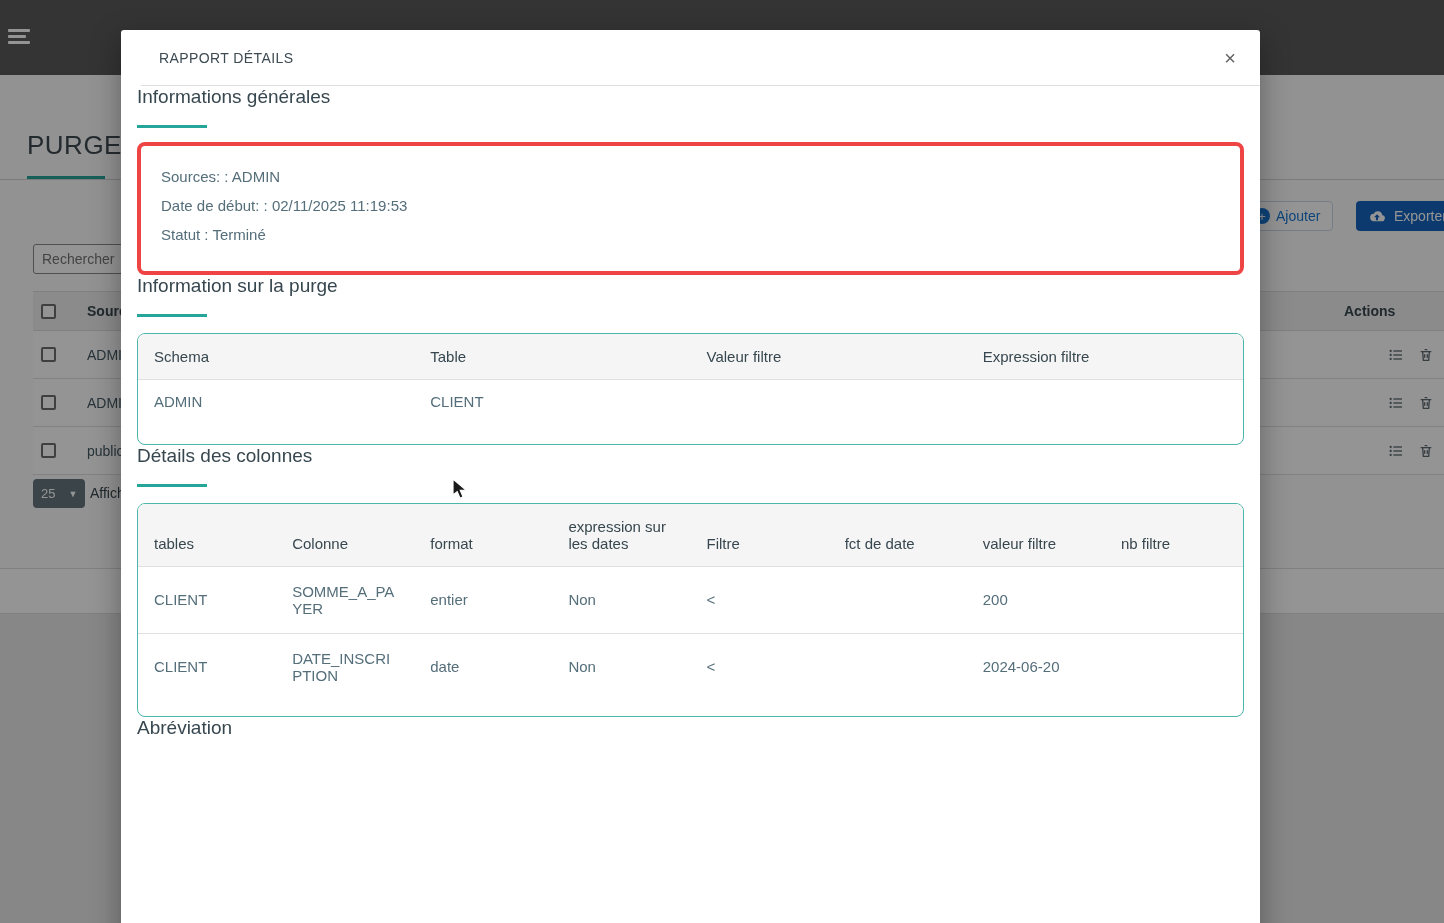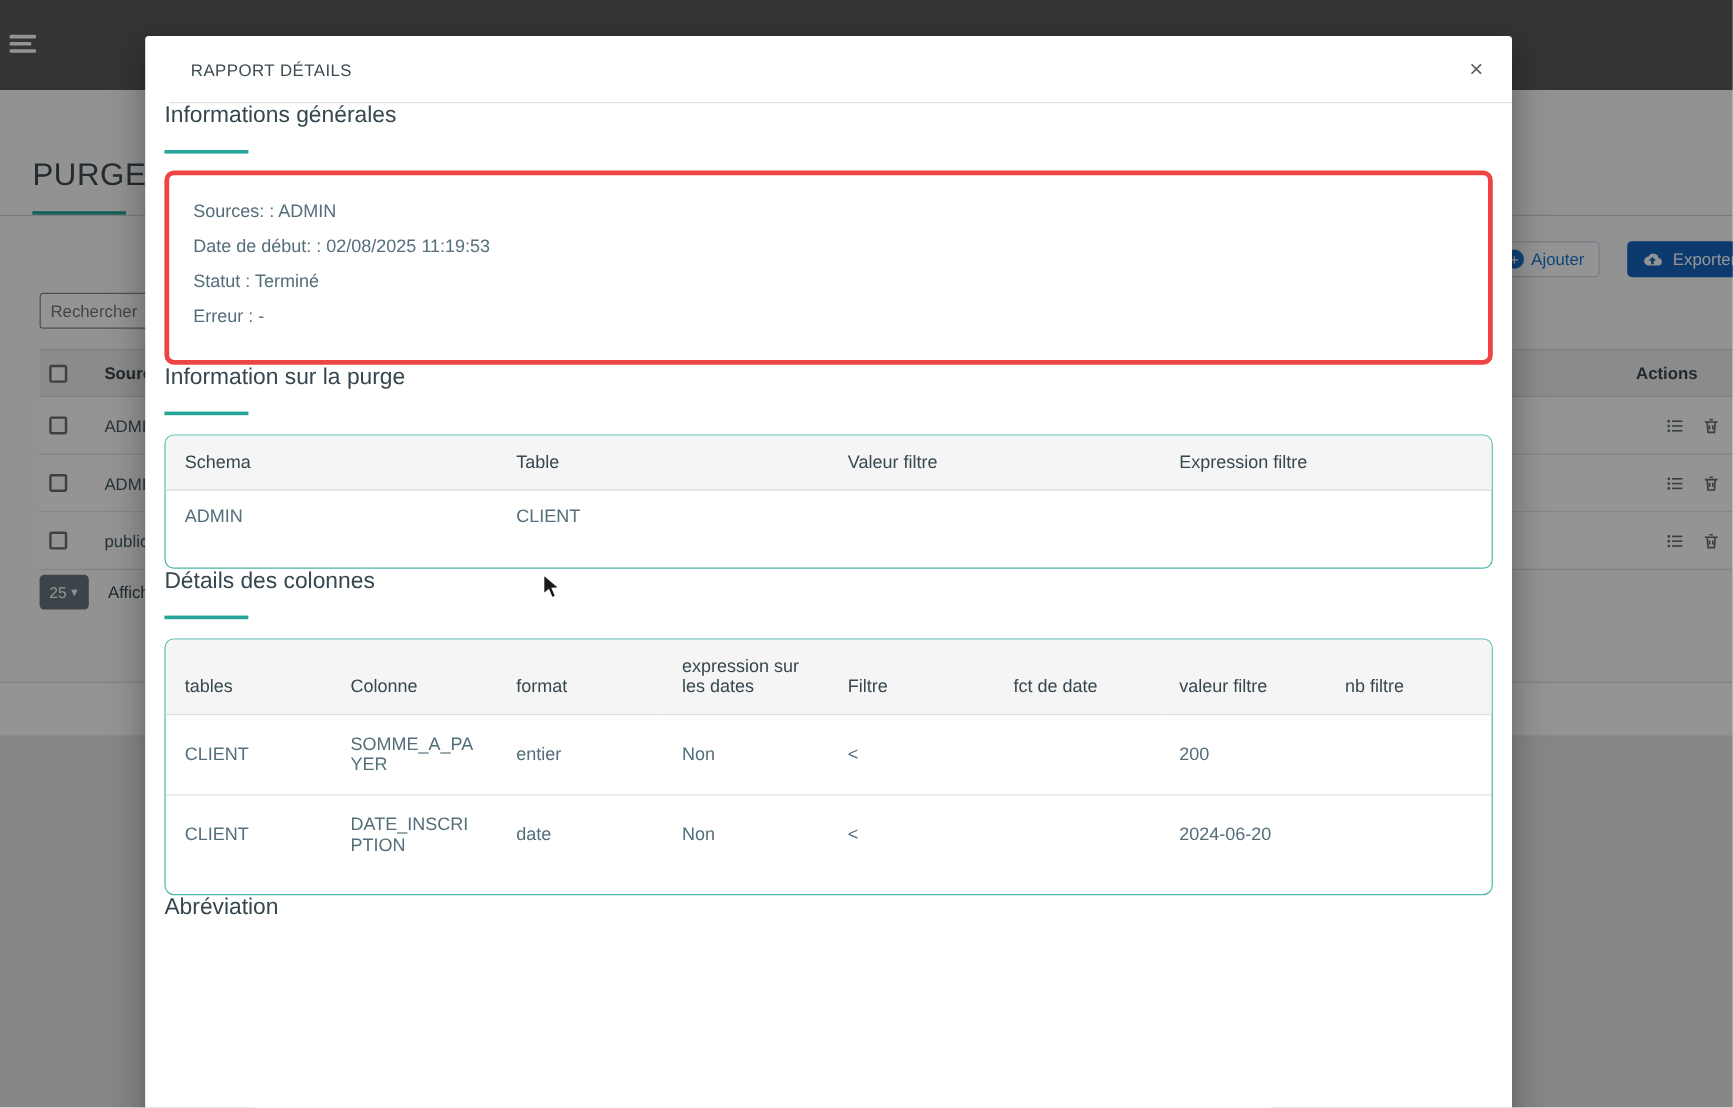--- a/index.html
+++ b/index.html
@@ -51,28 +51,28 @@
     display:flex; align-items:center; gap:8px; cursor:pointer; white-space:nowrap; overflow:hidden;
   }
 
   .bg-table { position:absolute; left:33px; top:291px; right:0; z-index:1; font-size:14px; }
   .bg-thead { display:flex; align-items:center; height:40px; background:#f0f0f0;
               border-top:1px solid #ddd; border-bottom:1px solid #ddd; font-weight:bold; color:#37474f; }
   .bg-row   { display:flex; align-items:center; height:48px; border-bottom:1px solid #e0e0e0; background:#fff; color:#455a64; }
   .col-check { width:38px; display:flex; justify-content:flex-start; padding-left:8px; }
   .col-src   { flex:1; padding-left:16px; }
   .col-act   { width:100px; display:flex; justify-content:flex-end; gap:14px; padding-right:10px; }
-  .col-act-header { width:100px; text-align:center; padding-right:10px; font-weight:bold; }
+  .col-act-header { width:100px; text-align:left; padding-right:10px; font-weight:bold; }
   .checkbox { width:15px; height:15px; border:2px solid #6d6d6d; border-radius:2px; background:#fff; display:inline-block; cursor:pointer; }
   .row-icon { cursor:pointer; display:inline-flex; }
 
   .page-size {
     position:absolute; left:33px; top:479px; height:29px; padding:0 8px;
     background:#66757f; color:#fff; font-size:13px; border-radius:4px;
-    display:flex; align-items:center; gap:2px; cursor:pointer; z-index:1;
+    display:flex; align-items:center; gap:13px; cursor:pointer; z-index:1;
   }
   .page-size .chev { font-size:9px; }
   .display-text { position:absolute; left:90px; top:485px; font-size:14px; color:#37474f; z-index:1; }
 
   
   .overlay { position:absolute; inset:0; background:rgba(0,0,0,0.42); z-index:5; }
 
   .modal {
     position:absolute; left:121px; top:30px; width:1139px; height:980px;
     background:#fff; border-radius:3px; z-index:10;
@@ -243,23 +243,22 @@
     <span class="modal-close">×</span>
   </div>
 
   <div class="modal-body">
 
     <div class="section-title">Informations générales</div>
     <div class="section-underline"></div>
 
     <div class="info-box">
       <div>Sources:  : ADMIN</div>
-      <div>Date de début:  : 02/08/2025 11:19:53</div>
+      <div>Date de début:  : 02/11/2025 11:19:53</div>
       <div>Statut : Terminé</div>
-      <div>Erreur : -</div>
     </div>
 
     <div class="section-title">Information sur la purge</div>
     <div class="section-underline"></div>
 
     <div class="tbl-wrap">
       <table class="purge-table">
         <thead>
           <tr>
             <th>Schema</th>

